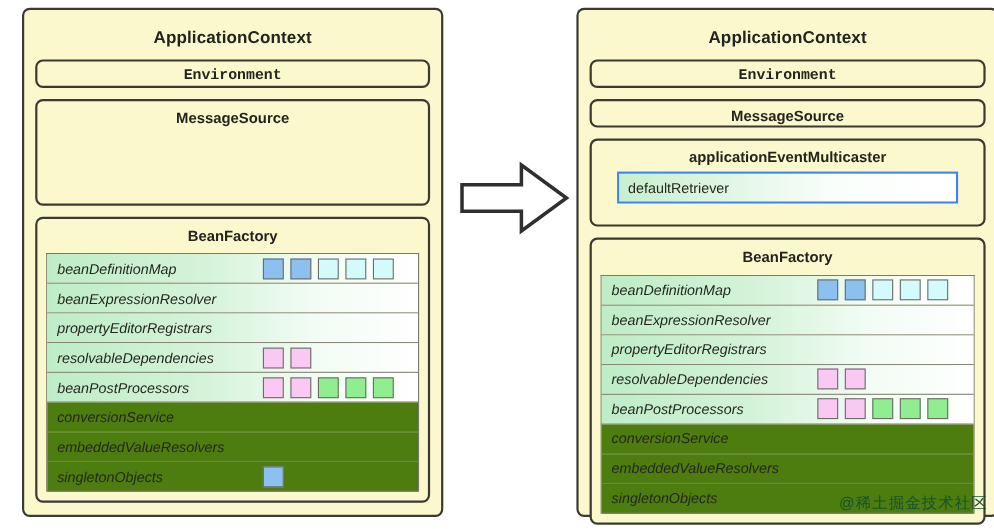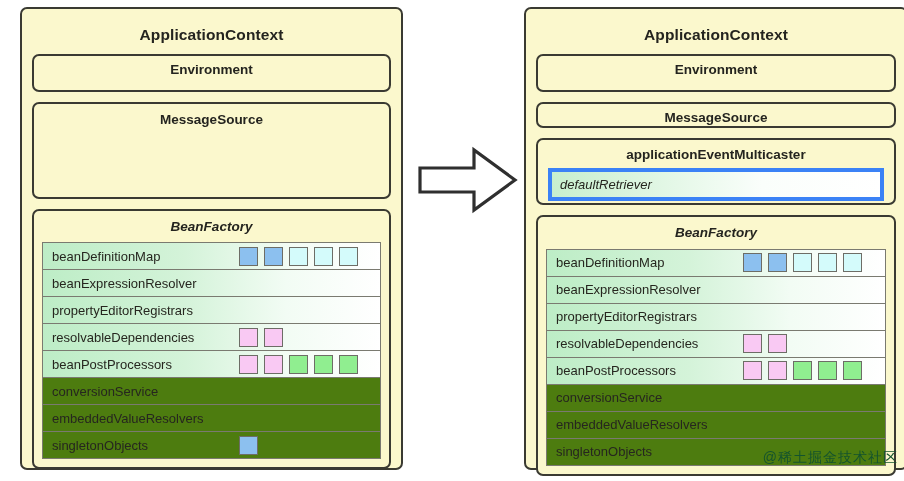--- a/index.html
+++ b/index.html
@@ -54,72 +54,72 @@
     box-sizing: border-box;
   }
   .sub-title {
     text-align: center;
     font-weight: bold;
     font-size: 13.5px;
     color: #24241f;
     line-height: 1;
   }
 
-  .box-environment { height: 38px; }
+  .box-environment { height: 26px; font-family: Liberation Mono, monospace; }
   .box-environment .sub-title { padding-top: 7px; }
 
   .box-msgsource-tall { height: 97px; }
   .box-msgsource-tall .sub-title { padding-top: 9px; }
 
   .box-msgsource-short { height: 26px; }
   .box-msgsource-short .sub-title { padding-top: 7px; }
 
   
-  .box-multicaster { padding-bottom: 2px; }
+  .box-multicaster { padding-bottom: 19px; }
   .box-multicaster .sub-title { padding: 8px 0 7px 0; }
 
   
   .box-beanfactory { padding-bottom: 8px; }
-  .box-beanfactory .sub-title { padding: 9px 0 9px 0; font-style: italic; }
+  .box-beanfactory .sub-title { padding: 9px 0 9px 0; }
 
   .rows {
     margin: 0 8px;
     border: 1px solid #7a7a70;
     border-bottom: none;
     box-sizing: border-box;
   }
   .row {
     position: relative;
     height: 27px;
     border-bottom: 1px solid #7a7a70;
     box-sizing: border-box;
     display: flex;
     align-items: center;
     background: #ffffff;
+    font-style: italic;
   }
   .row.tinted {
     background: linear-gradient(to right, #bdedc6 0%, #d4f3d9 42%, #f2fcf4 72%, #ffffff 100%);
   }
   .row.plain { background: #4d7c0f; }
 
   .row-label {
     font-size: 13px;
     color: #26261f;
     padding-left: 9px;
     line-height: 1;
     white-space: nowrap;
     z-index: 2;
   }
 
   
   .retriever-wrap {
-    margin: 0 10px;
-    border: 4px solid #3b82f6;
-    box-sizing: border-box;
-    font-style: italic;
+    margin: 0 23px;
+    border: 2px solid #3b82f6;
+    box-sizing: border-box;
   }
   .retriever-row {
     height: 25px;
     display: flex;
     align-items: center;
     background: linear-gradient(to right, #c7efce 0%, #e2f7e5 34%, #fafefb 64%, #ffffff 100%);
   }
   .retriever-row .row-label { font-size: 13px; padding-left: 8px; }
 
   

